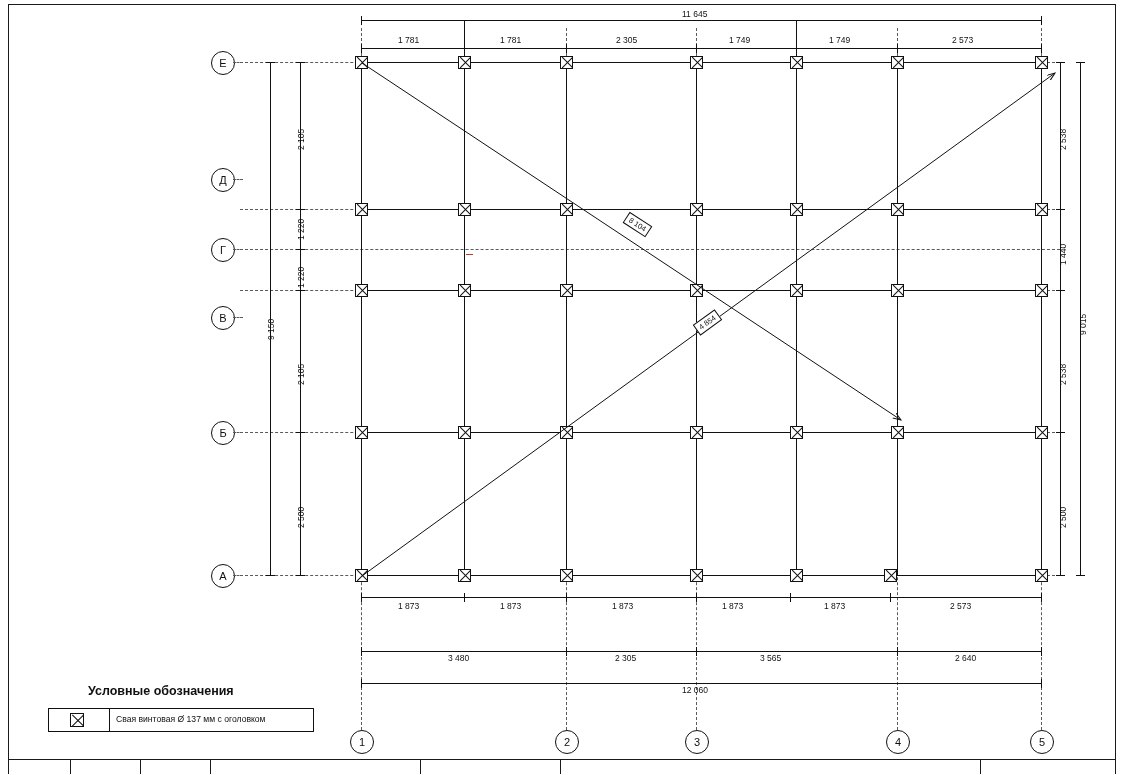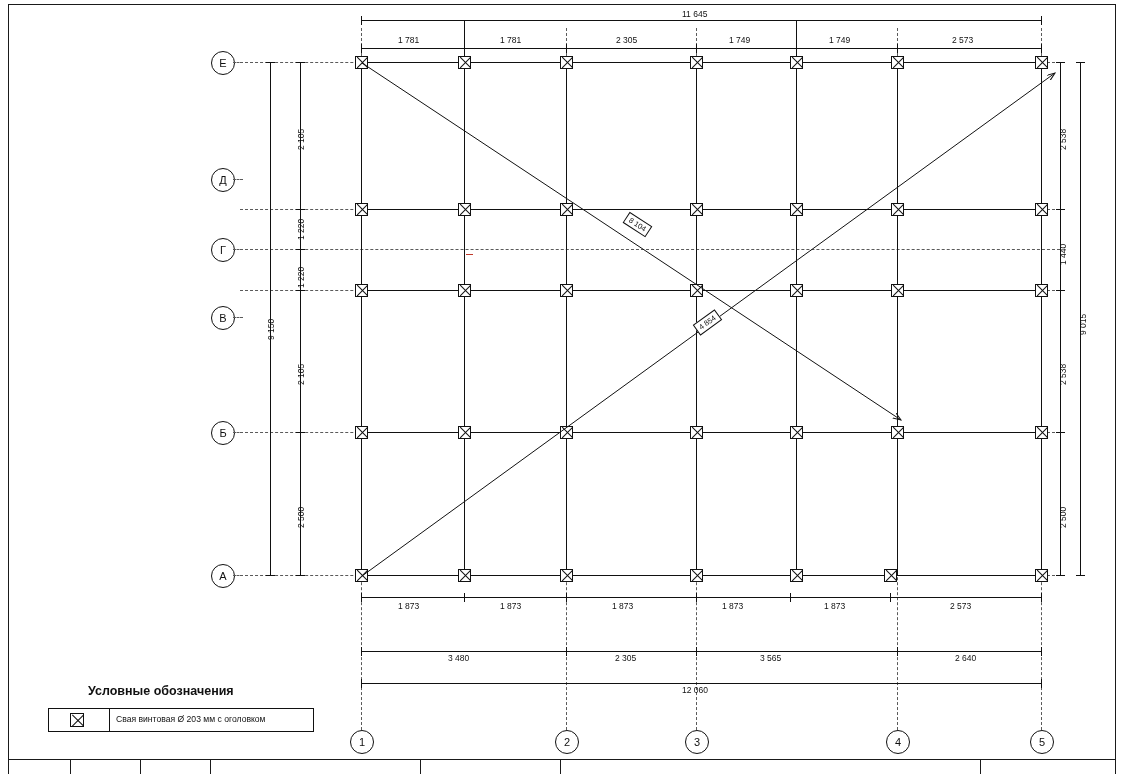--- a/index.html
+++ b/index.html
@@ -248,15 +248,15 @@
 
   <div class="hline" style="left:361px;top:683px;width:680px;"></div>
   <div class="tickv" style="left:361px;top:679px;"></div>
   <div class="tickv" style="left:1041px;top:679px;"></div>
   <div class="dimtxt" style="left:682px;top:685px;">12 060</div>
 
   <div class="legend-title">Условные обозначения</div>
   <div class="legend-box"></div>
   <div class="legend-cell"></div>
   <div class="legend-sym"></div>
-  <div class="legend-text">Свая винтовая Ø 203 мм с оголовком</div>
+  <div class="legend-text">Свая винтовая Ø 137 мм с оголовком</div>
 
 </div>
 
 </body></html>

